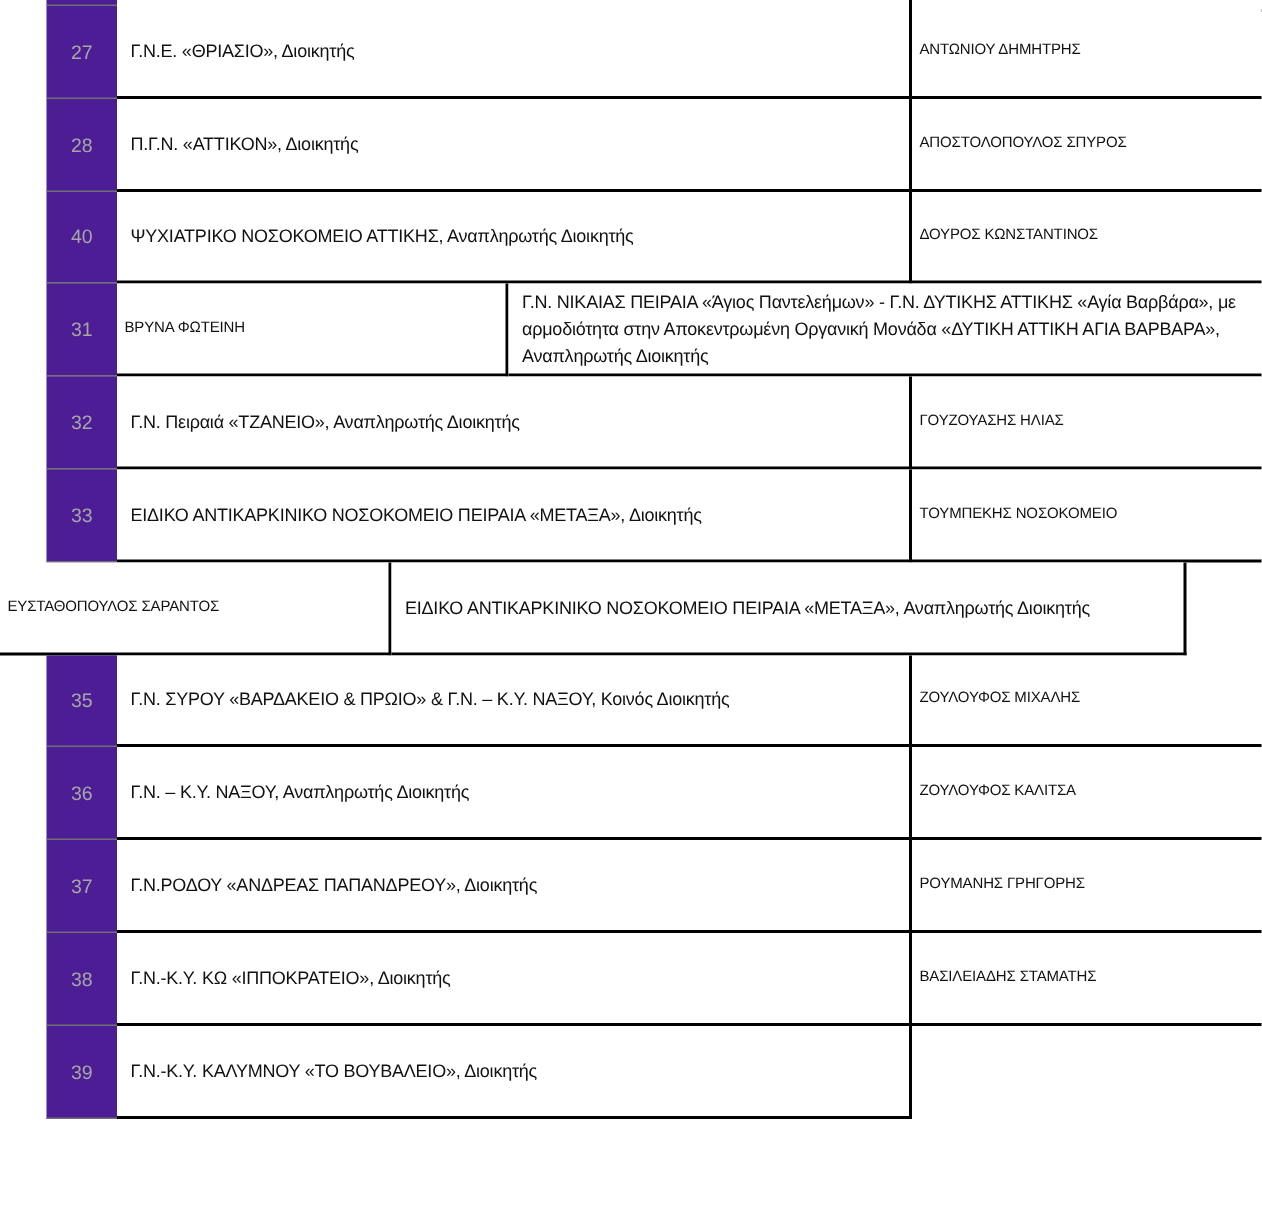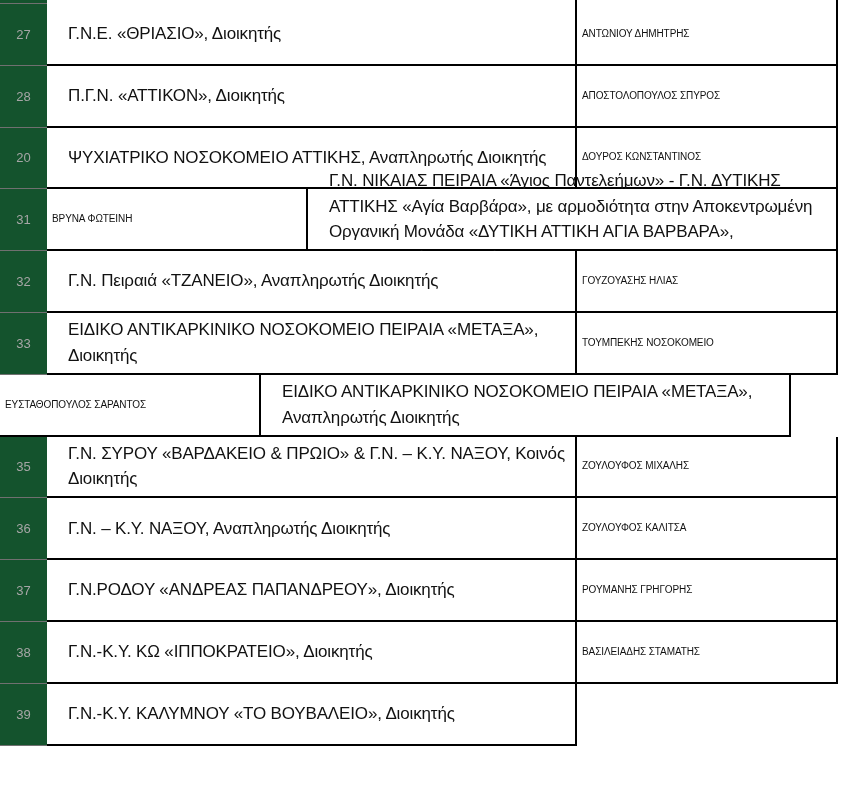--- a/index.html
+++ b/index.html
@@ -6,34 +6,35 @@
   body{
     width:841px;height:810px;background:#ffffff;overflow:hidden;
     font-family:"Liberation Sans",sans-serif;
     -webkit-font-smoothing:antialiased;
   }
   #sheet{width:838px;}
   .row{display:flex;height:61.8px;}
   .row.partial{height:4px;}
   .gutter{
     flex:0 0 47px;width:47px;box-sizing:border-box;
-    background:#14532d;border-bottom:1px solid #707070;
+    background:#4c1d95;border-bottom:1px solid #707070;
     color:#a6a6a6;font-size:13px;
     display:flex;align-items:center;justify-content:center;
     user-select:none;
+    margin-left:31px;
   }
   .cell{
     box-sizing:border-box;background:#ffffff;
     border-bottom:2px solid #000000;border-right:2px solid #000000;
     display:flex;align-items:center;color:#111111;
   }
   .desc{
     flex:0 0 530px;width:530px;
-    padding:3px 10px 3px 21px;
-    font-size:17px;letter-spacing:-0.15px;line-height:1.5;
+    padding:3px 10px 3px 9px;
+    font-size:12px;letter-spacing:-0.15px;line-height:1.5;
   }
   .name{
     flex:0 0 261px;width:261px;
     padding:3px 6px 3px 5px;
     font-size:10px;letter-spacing:-0.1px;line-height:1.4;
   }
   .partial .cell{border-bottom:2px solid #000000;}
 </style>
 </head>
 <body>
@@ -58,21 +59,21 @@
       <div class="row">
         <div class="gutter">28</div>
         <div class="cell desc">
           <span>Π.Γ.Ν. «ΑΤΤΙΚΟΝ», Διοικητής</span>
         </div>
         <div class="cell name">
           <span>ΑΠΟΣΤΟΛΟΠΟΥΛΟΣ ΣΠΥΡΟΣ</span>
         </div>
       </div>
       <div class="row">
-        <div class="gutter">20</div>
+        <div class="gutter">40</div>
         <div class="cell desc">
           <span>ΨΥΧΙΑΤΡΙΚΟ ΝΟΣΟΚΟΜΕΙΟ ΑΤΤΙΚΗΣ, Αναπληρωτής Διοικητής</span>
         </div>
         <div class="cell name">
           <span>ΔΟΥΡΟΣ ΚΩΝΣΤΑΝΤΙΝΟΣ</span>
         </div>
       </div>
       <div class="row">
         <div class="gutter">31</div>
         <div class="cell name">

